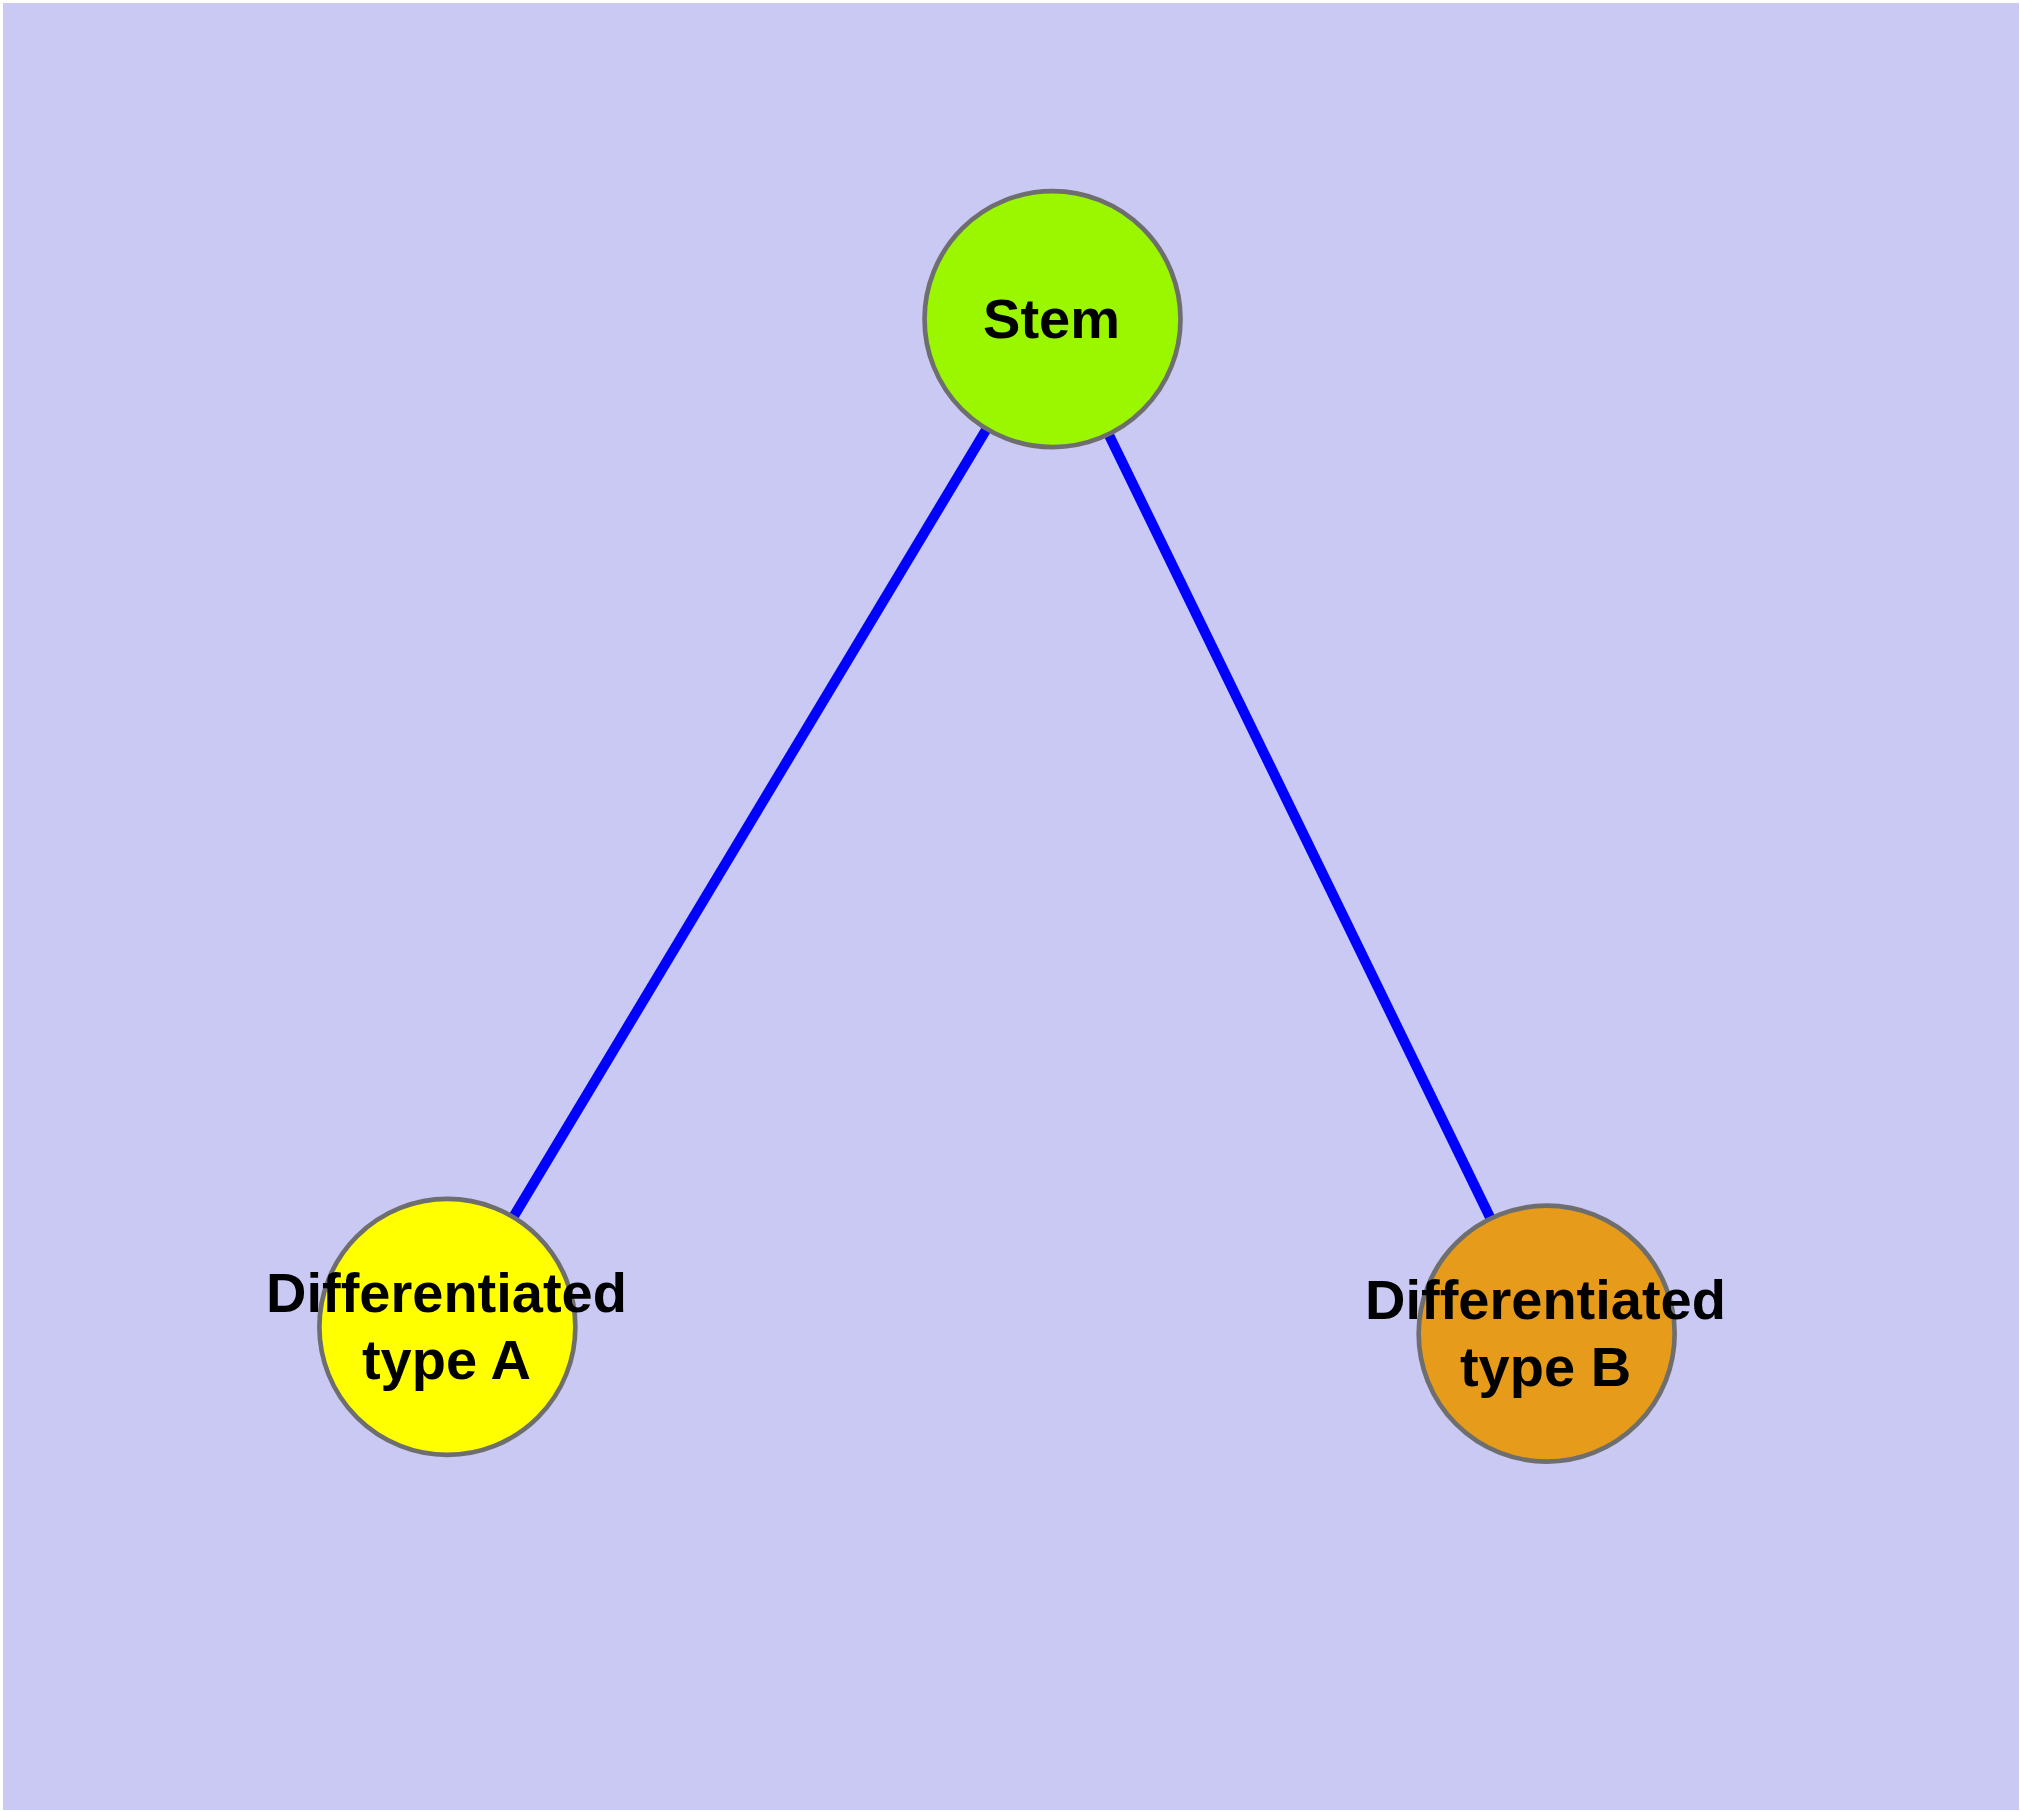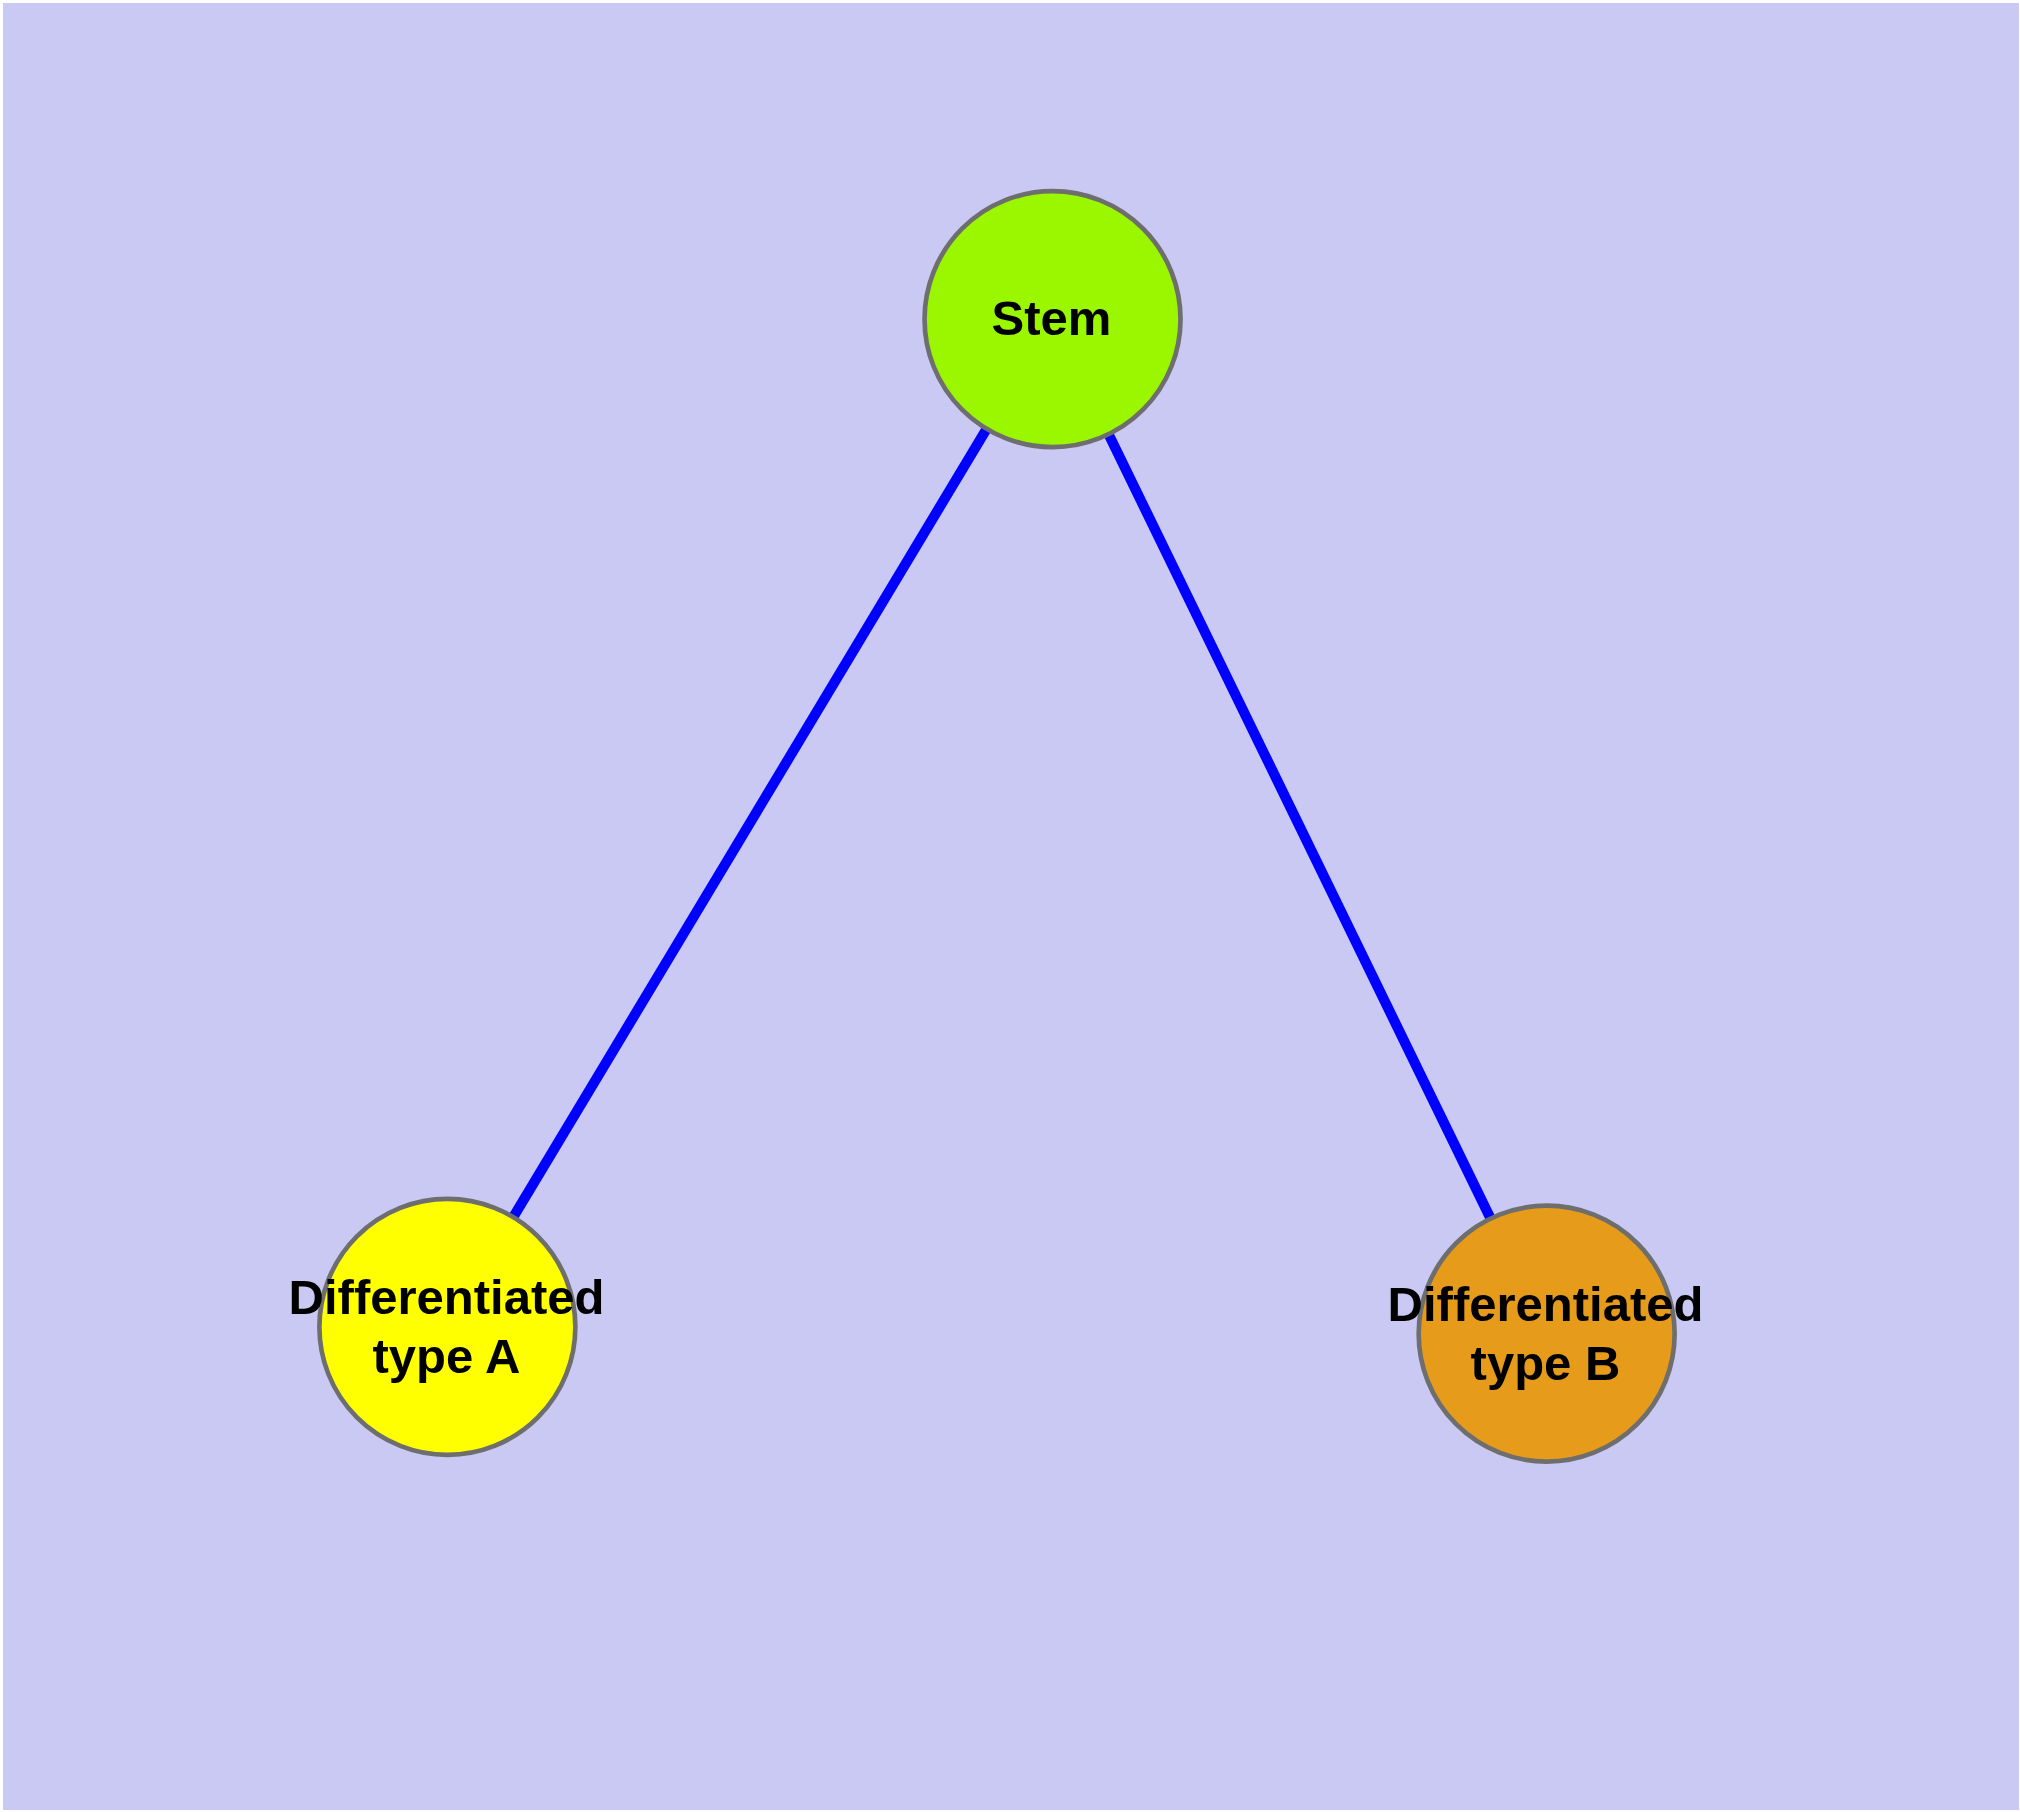--- a/index.html
+++ b/index.html
@@ -25,21 +25,21 @@
     left: 0;
     top: 0;
     width: 100%;
     height: 100%;
     display: block;
   }
   .node-label {
     position: absolute;
     transform: translate(-50%, -50%);
     font-weight: bold;
-    font-size: 49px;
+    font-size: 56px;
     line-height: 1.21;
     text-align: center;
     white-space: pre-line;
     letter-spacing: 0;
     
   }
 </style>
 </head>
 <body>
 

